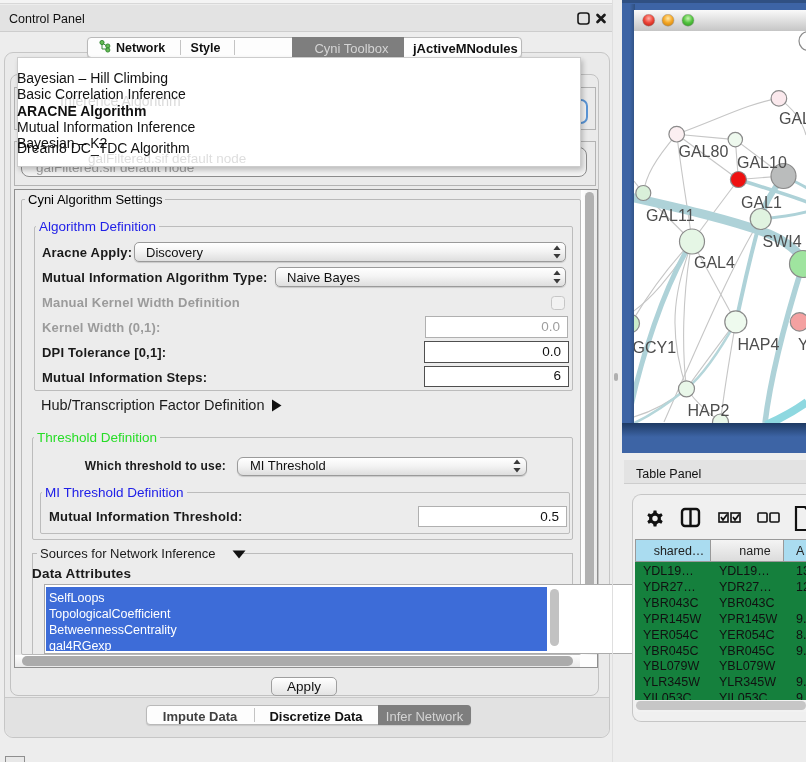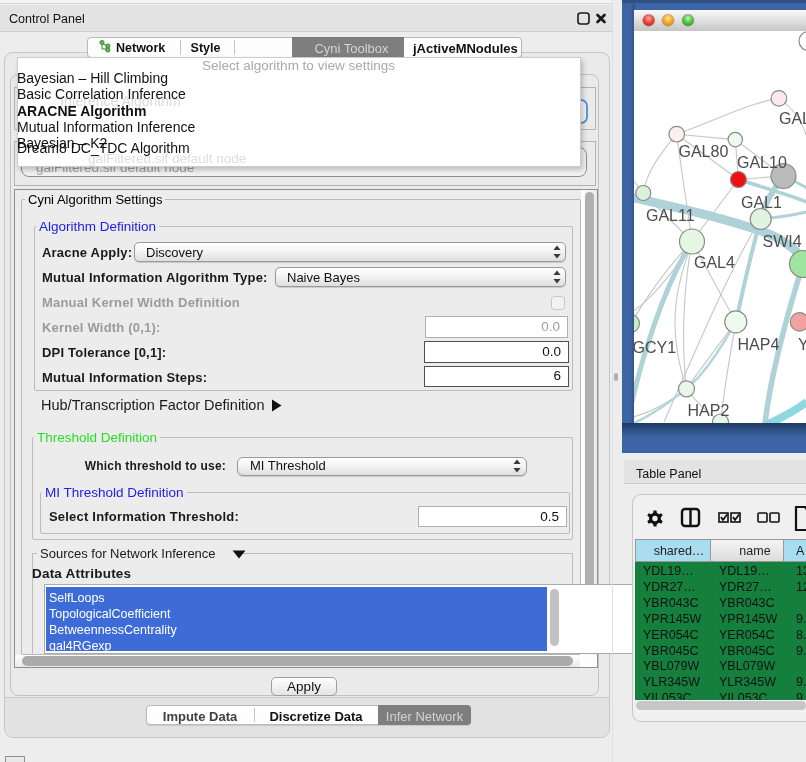--- a/index.html
+++ b/index.html
@@ -108,21 +108,21 @@
 
 <div class="lbl" style="left:76px;top:458.5px;width:150px;text-align:right;font-size:12px;">Which threshold to use:</div>
 <div class="aqua" style="left:237px;top:456.5px;width:290px;height:19px;border-radius:6px;"></div>
 <div class="abs" style="left:250px;top:458px;font-size:13px;color:#111;">MI Threshold</div>
 <svg class="abs" style="left:511px;top:457.5px;" width="12" height="16" viewBox="0 0 12 16">
       <path d="M6 1.5 L9.6 6 L2.4 6 Z M6 14.5 L9.6 10 L2.4 10 Z" fill="#3a3a3a"></path>
     </svg>
 
 <div class="etch" style="left:39.5px;top:492px;width:530px;height:41.5px;"></div>
 <div class="ttl" style="left:42px;top:484.5px;color:#2020e8;font-size:13.5px;">MI Threshold Definition</div>
-<div class="lbl" style="left:49px;top:509px;">Select Information Threshold:</div>
+<div class="lbl" style="left:49px;top:509px;">Mutual Information Threshold:</div>
 <div class="field" style="left:418px;top:505.5px;width:149px;height:21px;color:#111;line-height:19px;">0.5</div>
 
 <div class="etch" style="left:32px;top:553px;width:541px;height:102px;border-bottom:none;border-radius:0;"></div>
 <div class="ttl" style="left:37px;top:546px;color:#1a1a1a;padding-right:22px;">Sources for Network Inference</div>
 <svg class="abs" style="left:232px;top:549.5px;" width="14" height="9" viewBox="0 0 14 9">
       <path d="M0.5 0.5 L13.5 0.5 L7 8.5 Z" fill="#111"></path>
     </svg>
 
 <div class="lbl" style="left:32px;top:566px;font-size:13.5px;">Data Attributes</div>
 
@@ -141,21 +141,20 @@
 <div class="abs" style="left:254px;top:708.5px;width:124px;text-align:center;font-size:13px;font-weight:bold;color:#111;">Discretize Data</div>
 <div class="abs" style="left:378px;top:708.5px;width:93px;text-align:center;font-size:13px;color:#d4d4d4;">Infer Network</div>
 
 <div class="abs" style="left:612px;top:0;width:1px;height:762px;background:#dfdfdf;"></div>
 
 <div class="abs" style="left:5px;top:756px;width:20px;height:14px;border:1.5px solid #8f8f8f;background:#e8e8e8;"></div>
 
 <div class="abs" style="left:614px;top:373px;width:4px;height:8px;background:#b0b0b0;border-radius:2px;"></div>
 
 <div class="abs" style="left:16.5px;top:56.5px;width:564px;height:110px;background:#ffffff;border:1px solid #cccccc;box-shadow:2px 3px 5px rgba(0,0,0,0.22);"></div>
-<div class="abs" style="left:16.5px;top:58px;width:564px;text-align:center;font-size:13.5px;color:#a9a9a9;">Select algorithm to view settings</div>
 <div class="abs" style="left:60px;top:93px;font-size:14px;color:#dadada;">Inference Algorithm</div>
 <div class="abs" style="left:88px;top:151px;font-size:13.5px;color:#dedede;">galFiltered.sif default node</div>
 <div class="abs" style="left:17px;top:70.3px;font-size:14px;color:#111;">Bayesian – Hill Climbing</div>
 <div class="abs" style="left:17px;top:86.4px;font-size:14px;color:#111;">Basic Correlation Inference</div>
 <div class="abs" style="left:17px;top:102.5px;font-size:14px;color:#111;font-weight:bold;">ARACNE Algorithm</div>
 <div class="abs" style="left:17px;top:118.7px;font-size:14px;color:#111;">Mutual Information Inference</div>
 <div class="abs" style="left:17px;top:134.9px;font-size:14px;color:#111;">Bayesian – K2</div>
 <div class="abs" style="left:17px;top:140px;font-size:14px;color:#111;">Dream8 DC_TDC Algorithm</div>
 
 <div class="abs" style="left:622px;top:0;width:184px;height:453px;background:#3d64a5;"></div>

